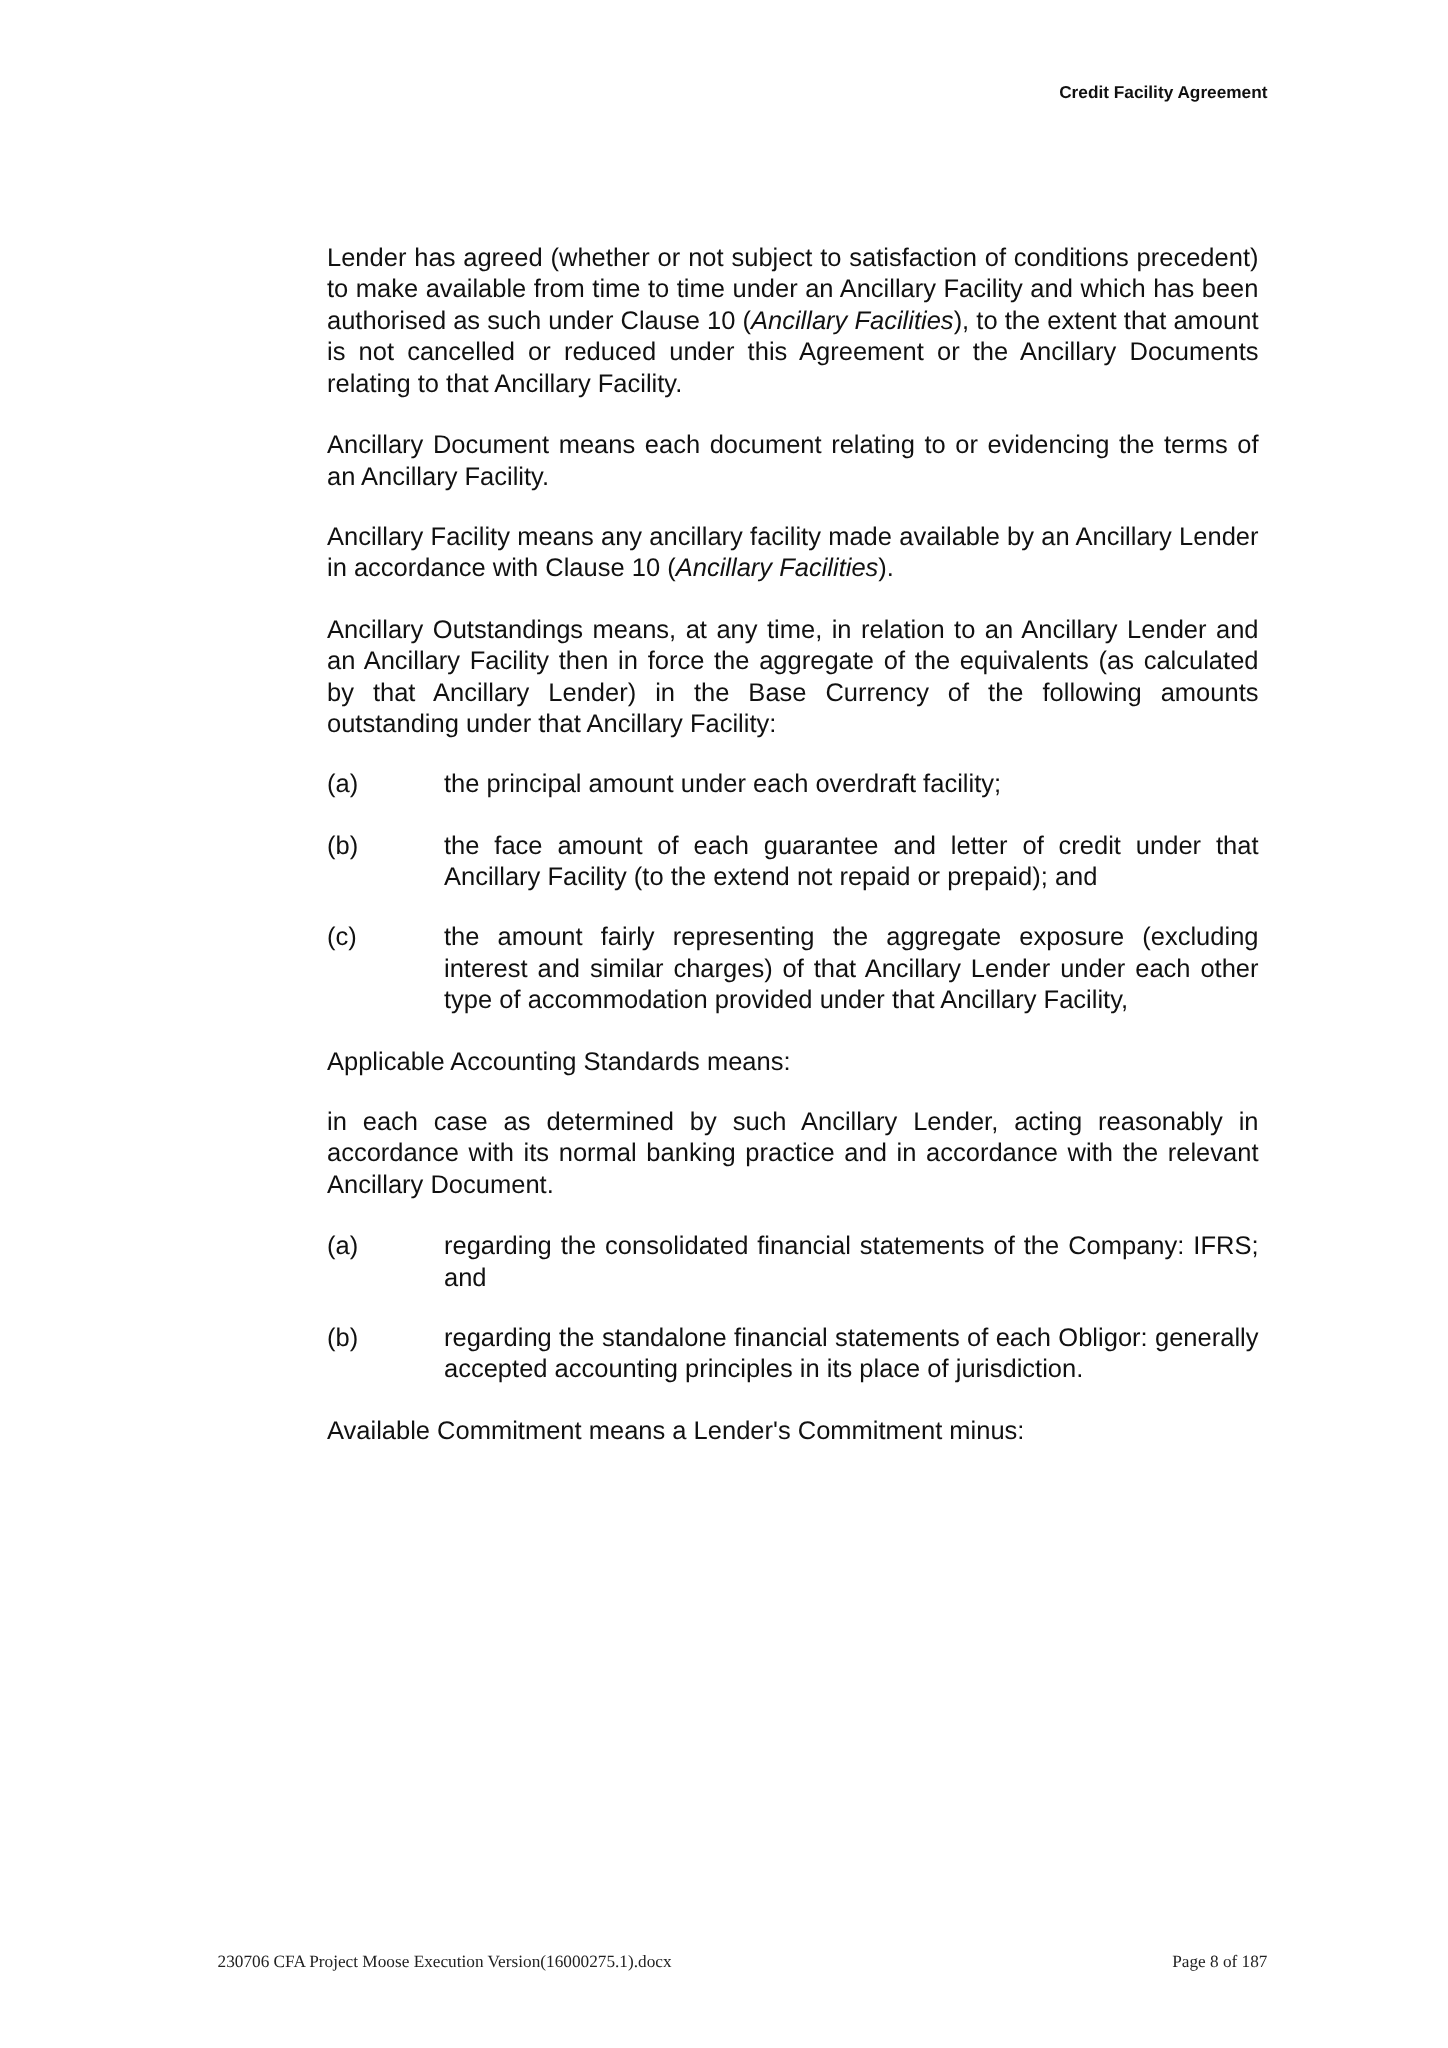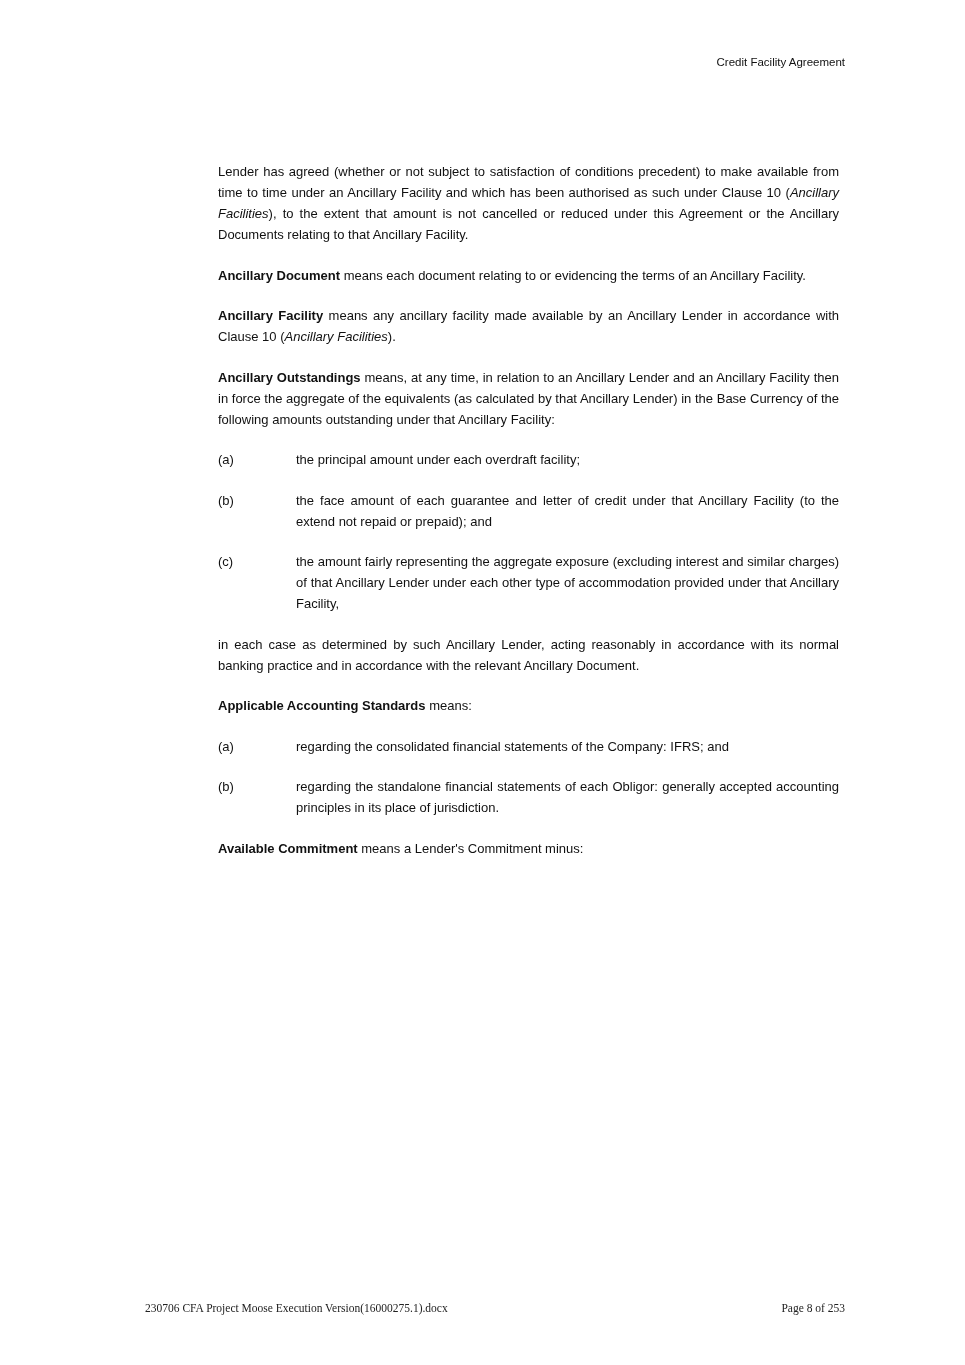--- a/index.html
+++ b/index.html
@@ -2,28 +2,28 @@
 <html><head>
   <meta charset="utf-8">
   <style>
     html, body { margin: 0; padding: 0; background: #ffffff; }
     body {
       width: 965px; height: 1365px; position: relative; overflow: hidden;
       font-family: "Liberation Sans", sans-serif; color: #111111;
     }
     .header {
       position: absolute; top: 56px; right: 120px;
-      font-size: 11.5px; font-weight: normal; color: #111;
+      font-size: 11.5px; font-weight: bold; color: #111;
     }
     .content {
       position: absolute; left: 218px; top: 161px; width: 621px;
-      font-size: 13px; line-height: 21px; text-align: justify;
+      font-size: 17px; line-height: 21px; text-align: justify;
     }
     .para { margin: 0 0 19.5px 0; }
-    .term { font-weight: bold; }
+    .term { font-weight: normal; }
     .item { display: flex; margin: 0 0 19.5px 0; }
     .item-label { width: 54px; flex: 0 0 54px; }
     .item-text { flex: 1; text-align: justify; margin-left: 24px; }
     .footer {
       position: absolute; top: 1302px; left: 145px; right: 120px;
       display: flex; justify-content: space-between;
       font-size: 11.5px; color: #222; font-family: Liberation Serif, serif;
     }
   </style>
 </head>
@@ -47,34 +47,34 @@
     </div>
   <div class="item">
       <span class="item-label">(b)</span>
       <span class="item-text">the face amount of each guarantee and letter of credit under that Ancillary Facility (to the extend not repaid or prepaid); and</span>
     </div>
   <div class="item">
       <span class="item-label">(c)</span>
       <span class="item-text">the amount fairly representing the aggregate exposure (excluding interest and similar charges) of that Ancillary Lender under each other type of accommodation provided under that Ancillary Facility,</span>
     </div>
 
+  <p class="para"><span class="term">Applicable Accounting Standards</span><span> means:</span></p>
+
   <p class="para">in each case as determined by such Ancillary Lender, acting reasonably in accordance with its normal banking practice and in accordance with the relevant Ancillary Document.</p>
-
-  <p class="para"><span class="term">Applicable Accounting Standards</span><span> means:</span></p>
 
   <div class="item">
       <span class="item-label">(a)</span>
       <span class="item-text">regarding the consolidated financial statements of the Company: IFRS; and</span>
     </div>
   <div class="item">
       <span class="item-label">(b)</span>
       <span class="item-text">regarding the standalone financial statements of each Obligor: generally accepted accounting principles in its place of jurisdiction.</span>
     </div>
 
 
 
   <p class="para"><span class="term">Available Commitment</span><span> means a Lender's Commitment minus:</span></p>
 </div>
 
 <div class="footer">
   <span>230706 CFA Project Moose Execution Version(16000275.1).docx</span>
-  <span>Page 8 of 253</span>
+  <span>Page 8 of 187</span>
 </div>
 
 </body></html>

